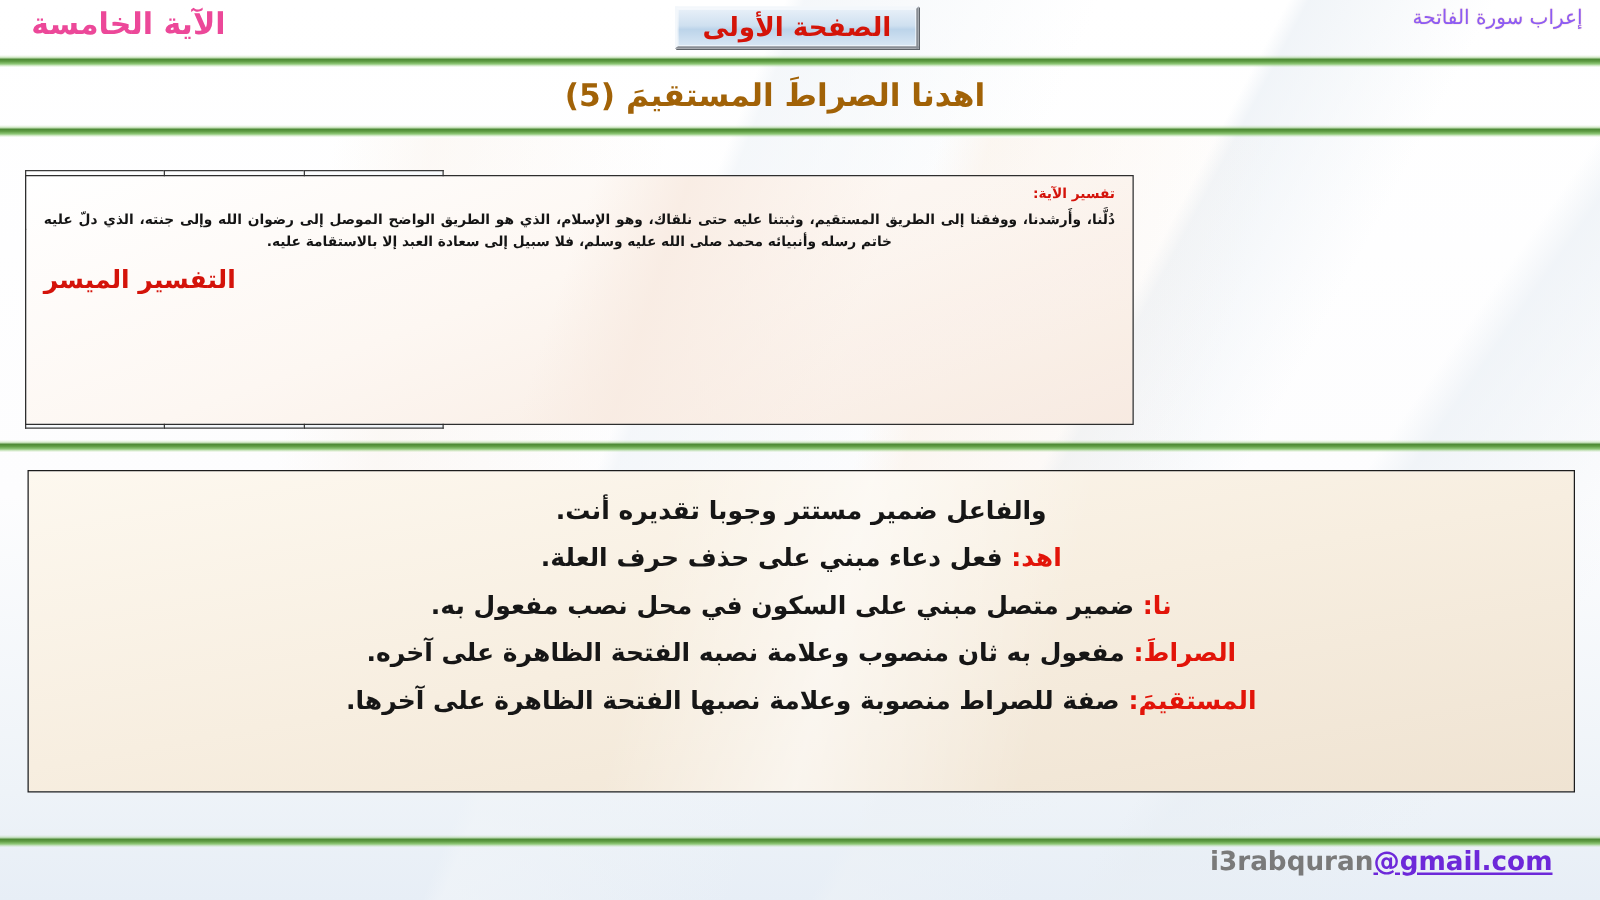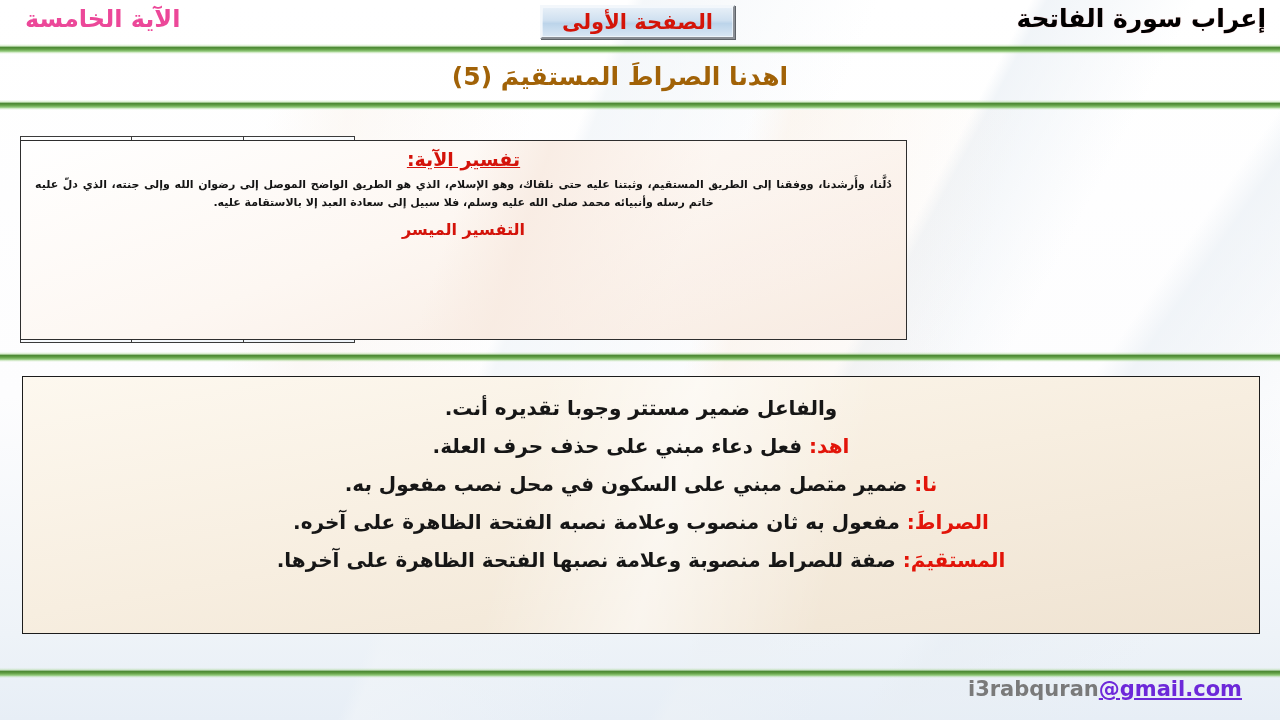--- a/index.html
+++ b/index.html
@@ -39,23 +39,23 @@
   
   .header {
     position: absolute;
     top: 0; left: 0; right: 0;
     height: 46px;
   }
   .hdr-title-right {
     position: absolute;
     top: 4px;
     right: 14px;
-    color: #000000;
-    font-size: 25px;
-    font-weight: bold;
+    color: #8b5cf6;
+    font-size: 16px;
+    font-weight: normal;
     letter-spacing: 0px;
     text-shadow: 0 0 1px rgba(216,26,14,.35);
   }
   .hdr-title-left {
     position: absolute;
     top: 5px;
     left: 25px;
     color: #ec4899;
     font-size: 24px;
     font-weight: bold;
@@ -159,39 +159,38 @@
     height: 200px;
     box-sizing: border-box;
     border: 1px solid #2e2e2e;
     background:
       linear-gradient(108deg, rgba(255,255,255,0) 48%, rgba(248,235,226,.85) 56%, rgba(255,255,255,.15) 74%),
       linear-gradient(160deg, #ffffff 0%, #fdf7f2 45%, #f6e7dc 100%);
     padding: 7px 14px 6px 14px;
   }
   .tafsir-head {
     color: #d4130a;
-    font-size: 19px;
-    font-weight: bold;
-    text-decoration: underline;
-    text-align: center;
+    font-size: 11px;
+    font-weight: bold;
+    text-align: right;
     margin-bottom: 6px;
   }
   .tafsir-body {
     color: #141414;
     font-size: 11px;
     font-weight: bold;
     line-height: 1.62;
     text-align: justify;
     text-align-last: center;
   }
   .tafsir-source {
     color: #d4130a;
-    font-size: 16px;
-    font-weight: bold;
-    text-align: center;
+    font-size: 20px;
+    font-weight: bold;
+    text-align: left;
     margin-top: 8px;
   }
 
   
   .analysis-box {
     position: absolute;
     top: 376px;
     left: 22px;
     right: 20px;
     height: 258px;

